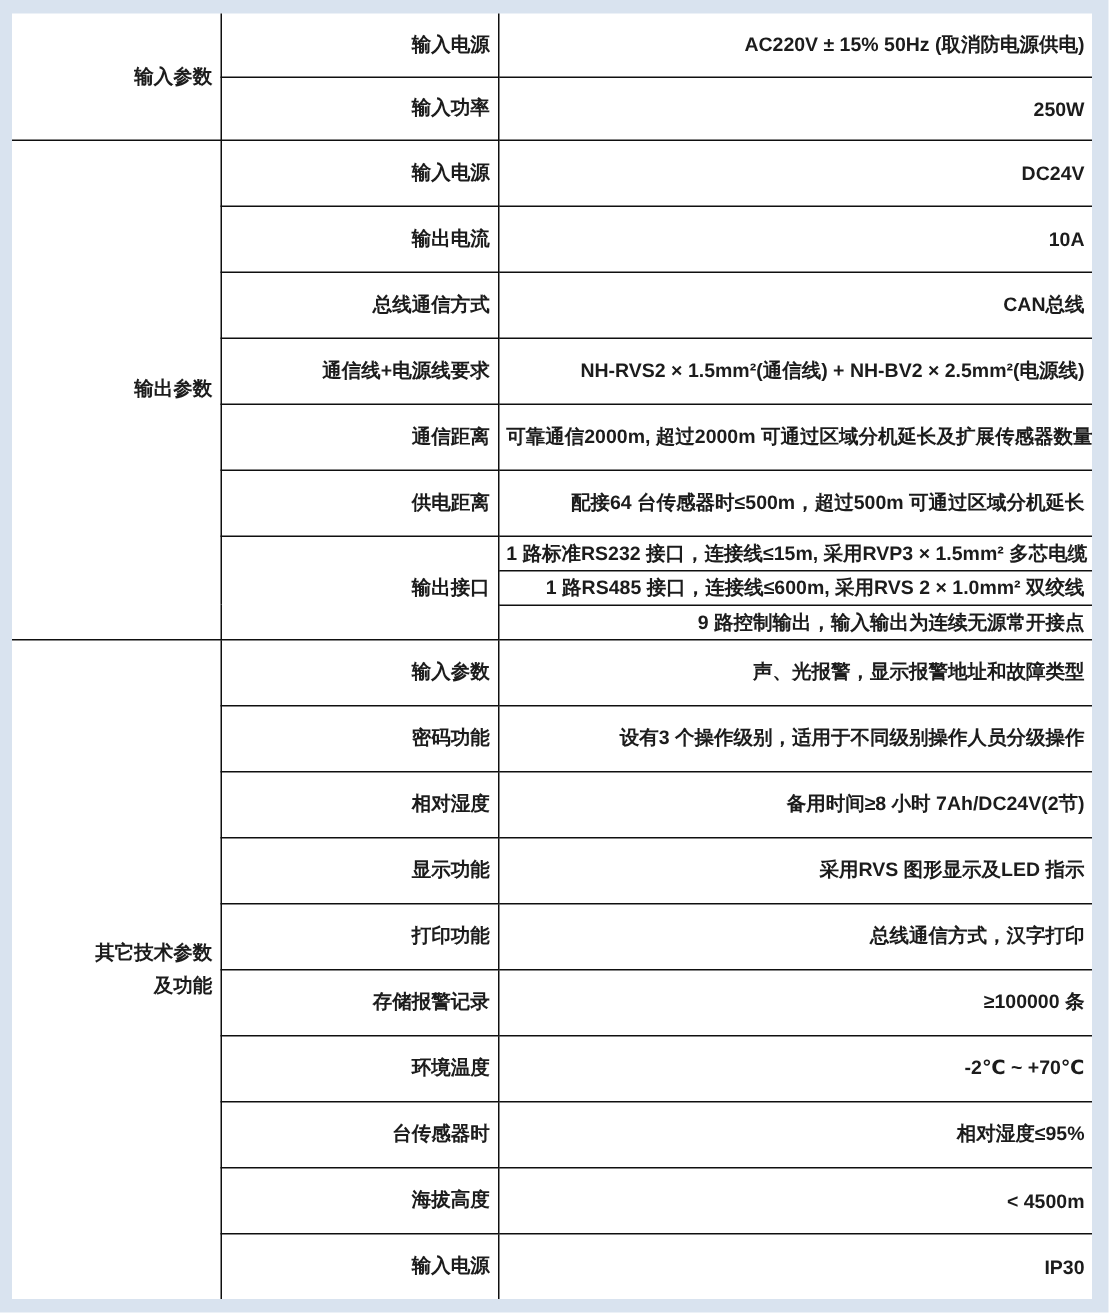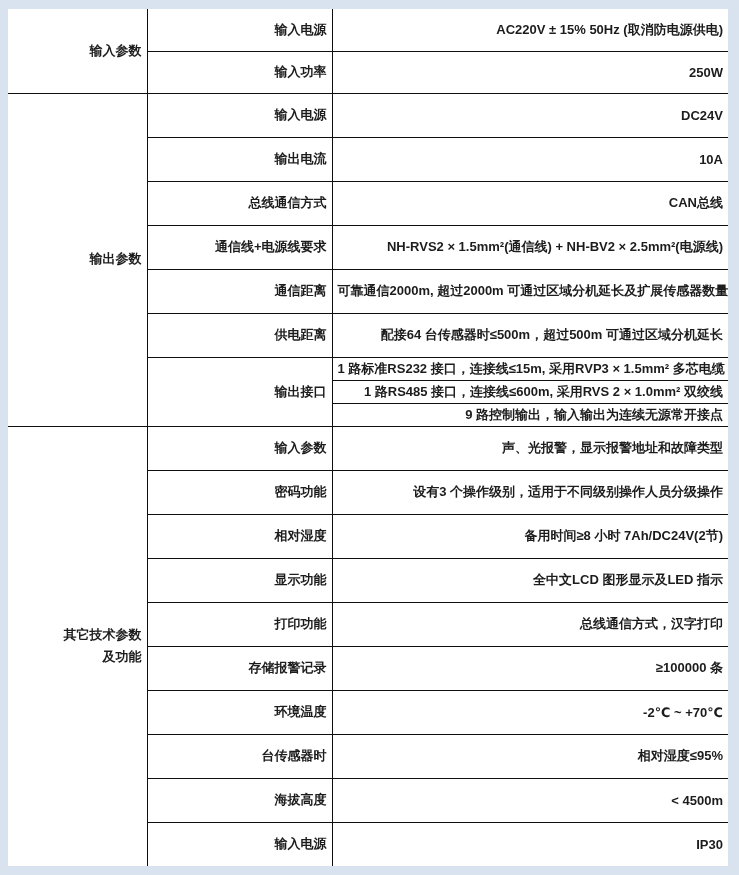--- a/index.html
+++ b/index.html
@@ -120,21 +120,21 @@
     <tr>
       <td class="lbl">密码功能</td>
       <td class="val">设有3 个操作级别，适用于不同级别操作人员分级操作</td>
     </tr>
     <tr>
       <td class="lbl">相对湿度</td>
       <td class="val">备用时间≥8 小时 7Ah/DC24V(2节)</td>
     </tr>
     <tr>
       <td class="lbl">显示功能</td>
-      <td class="val">全中文LCD 图形显示及LED 指示</td>
+      <td class="val">采用RVS 图形显示及LED 指示</td>
     </tr>
     <tr>
       <td class="lbl">打印功能</td>
       <td class="val">总线通信方式，汉字打印</td>
     </tr>
     <tr>
       <td class="lbl">存储报警记录</td>
       <td class="val">≥100000 条</td>
     </tr>
     <tr>

